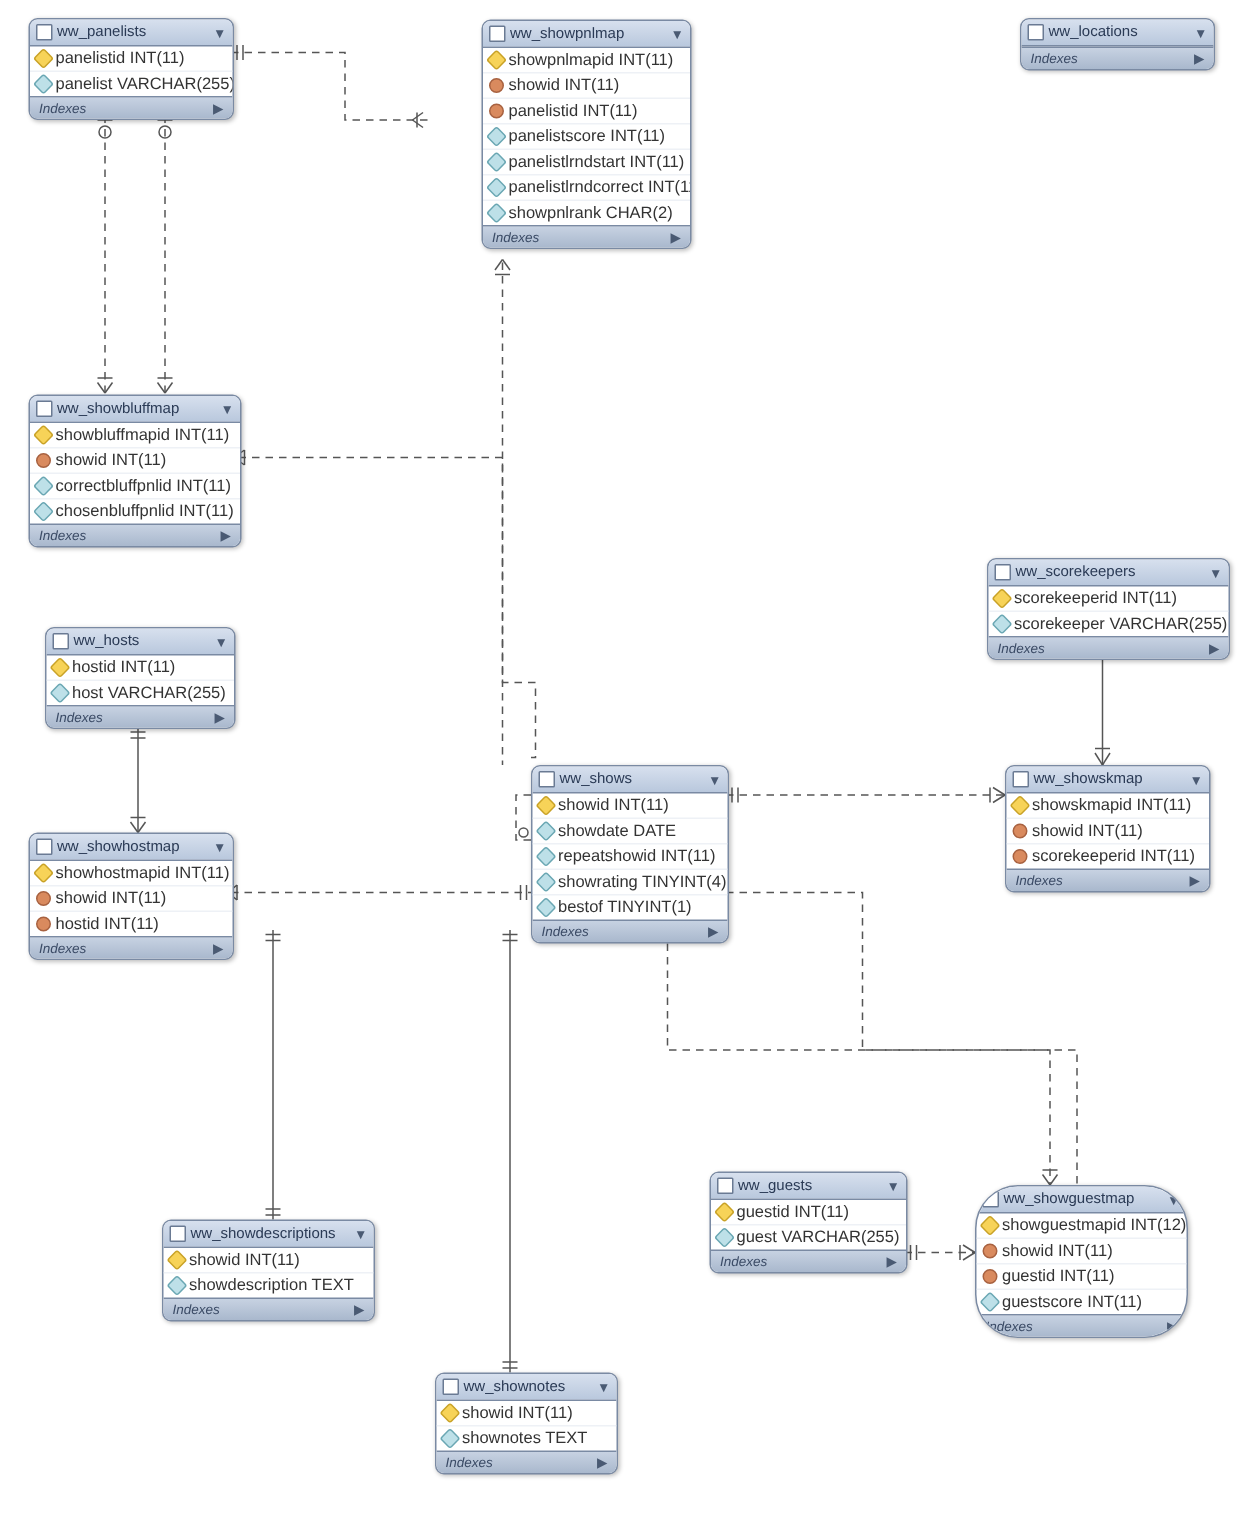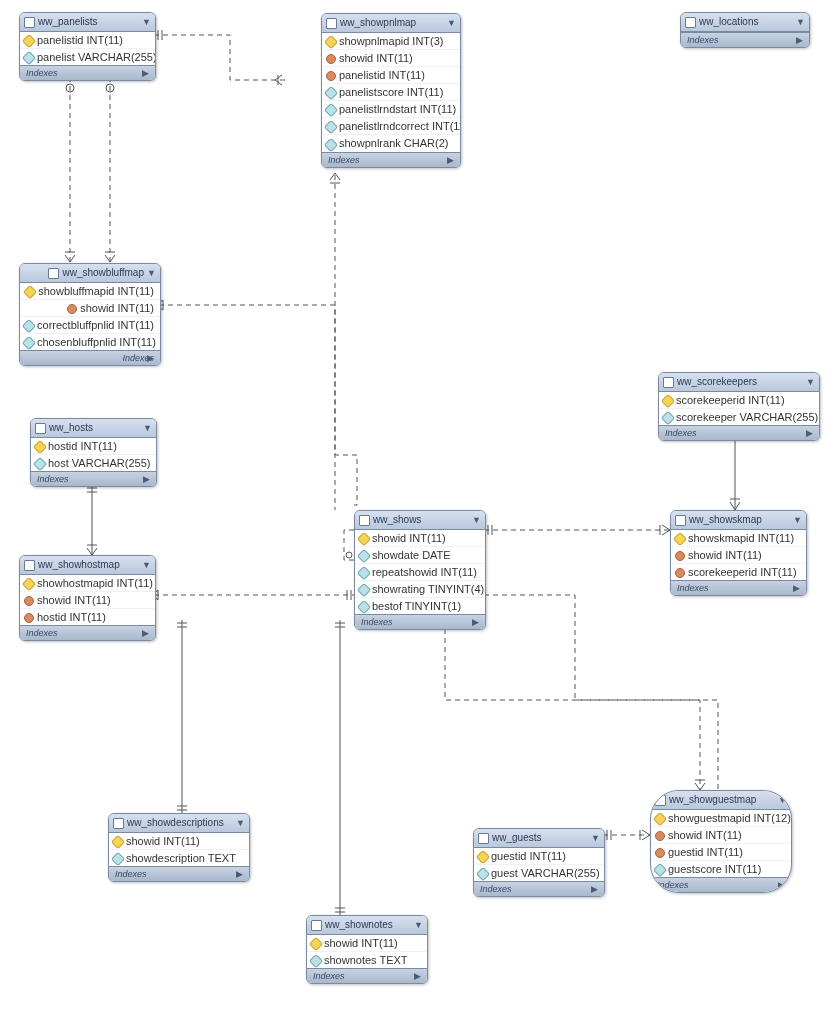--- a/index.html
+++ b/index.html
@@ -122,35 +122,35 @@
         <div class="hdr"><span class="ticon"></span><span>ww_panelists</span><span class="caret">▼</span></div>
         <div>
           <div class="row"><span class="ico pk"></span><span>panelistid INT(11)</span></div>
           <div class="row"><span class="ico col"></span><span>panelist VARCHAR(255)</span></div>
         </div>
         <div class="ftr"><span>Indexes</span><span class="arrow">▶</span></div>
       </div>
       <div class="tbl" style="left: 285px; top: 13px; width: 138px; margin-left: 36px;">
         <div class="hdr"><span class="ticon"></span><span>ww_showpnlmap</span><span class="caret">▼</span></div>
         <div>
-          <div class="row"><span class="ico pk"></span><span>showpnlmapid INT(3)</span></div>
+          <div class="row"><span class="ico pk"></span><span>showpnlmapid INT(11)</span></div>
           <div class="row"><span class="ico fk"></span><span>showid INT(11)</span></div>
           <div class="row"><span class="ico fk"></span><span>panelistid INT(11)</span></div>
           <div class="row"><span class="ico col"></span><span>panelistscore INT(11)</span></div>
           <div class="row"><span class="ico col"></span><span>panelistlrndstart INT(11)</span></div>
           <div class="row"><span class="ico col"></span><span>panelistlrndcorrect INT(11)</span></div>
           <div class="row"><span class="ico col"></span><span>showpnlrank CHAR(2)</span></div>
         </div>
         <div class="ftr"><span>Indexes</span><span class="arrow">▶</span></div>
       </div>
       <div class="tbl" style="left: 680px; top: 12px; width: 128px;">
         <div class="hdr"><span class="ticon"></span><span>ww_locations</span><span class="caret">▼</span></div>
         <div class="ftr"><span>Indexes</span><span class="arrow">▶</span></div>
       </div>
-      <div class="tbl" style="left: 19px; top: 263px; width: 140px; text-align: right;">
+      <div class="tbl" style="left: 19px; top: 263px; width: 140px;">
         <div class="hdr"><span class="ticon"></span><span>ww_showbluffmap</span><span class="caret">▼</span></div>
         <div>
           <div class="row"><span class="ico pk"></span><span>showbluffmapid INT(11)</span></div>
           <div class="row"><span class="ico fk"></span><span>showid INT(11)</span></div>
           <div class="row"><span class="ico col"></span><span>correctbluffpnlid INT(11)</span></div>
           <div class="row"><span class="ico col"></span><span>chosenbluffpnlid INT(11)</span></div>
         </div>
         <div class="ftr"><span>Indexes</span><span class="arrow">▶</span></div>
       </div>
       <div class="tbl" style="left: 30px; top: 418px; width: 125px;">
@@ -199,39 +199,39 @@
         <div class="ftr"><span>Indexes</span><span class="arrow">▶</span></div>
       </div>
       <div class="tbl" style="left: 108px; top: 813px; width: 140px;">
         <div class="hdr"><span class="ticon"></span><span>ww_showdescriptions</span><span class="caret">▼</span></div>
         <div>
           <div class="row"><span class="ico pk"></span><span>showid INT(11)</span></div>
           <div class="row"><span class="ico col"></span><span>showdescription TEXT</span></div>
         </div>
         <div class="ftr"><span>Indexes</span><span class="arrow">▶</span></div>
       </div>
-      <div class="tbl" style="left: 473px; top: 828px; width: 130px;">
+      <div class="tbl" style="left: 473px; top: 781px; width: 130px;">
         <div class="hdr"><span class="ticon"></span><span>ww_guests</span><span class="caret">▼</span></div>
         <div>
           <div class="row"><span class="ico pk"></span><span>guestid INT(11)</span></div>
           <div class="row"><span class="ico col"></span><span>guest VARCHAR(255)</span></div>
         </div>
         <div class="ftr"><span>Indexes</span><span class="arrow">▶</span></div>
       </div>
       <div class="tbl" style="left: 650px; top: 790px; width: 140px; border-radius: 29px;">
         <div class="hdr"><span class="ticon"></span><span>ww_showguestmap</span><span class="caret">▼</span></div>
         <div>
           <div class="row"><span class="ico pk"></span><span>showguestmapid INT(12)</span></div>
           <div class="row"><span class="ico fk"></span><span>showid INT(11)</span></div>
           <div class="row"><span class="ico fk"></span><span>guestid INT(11)</span></div>
           <div class="row"><span class="ico col"></span><span>guestscore INT(11)</span></div>
         </div>
         <div class="ftr"><span>Indexes</span><span class="arrow">▶</span></div>
       </div>
-      <div class="tbl" style="left: 290px; top: 915px; width: 120px; margin-left: 16px;">
+      <div class="tbl" style="left: 290px; top: 915px; width: 120px;">
         <div class="hdr"><span class="ticon"></span><span>ww_shownotes</span><span class="caret">▼</span></div>
         <div>
           <div class="row"><span class="ico pk"></span><span>showid INT(11)</span></div>
           <div class="row"><span class="ico col"></span><span>shownotes TEXT</span></div>
         </div>
         <div class="ftr"><span>Indexes</span><span class="arrow">▶</span></div>
       </div>
     </div>
 </div>
 

